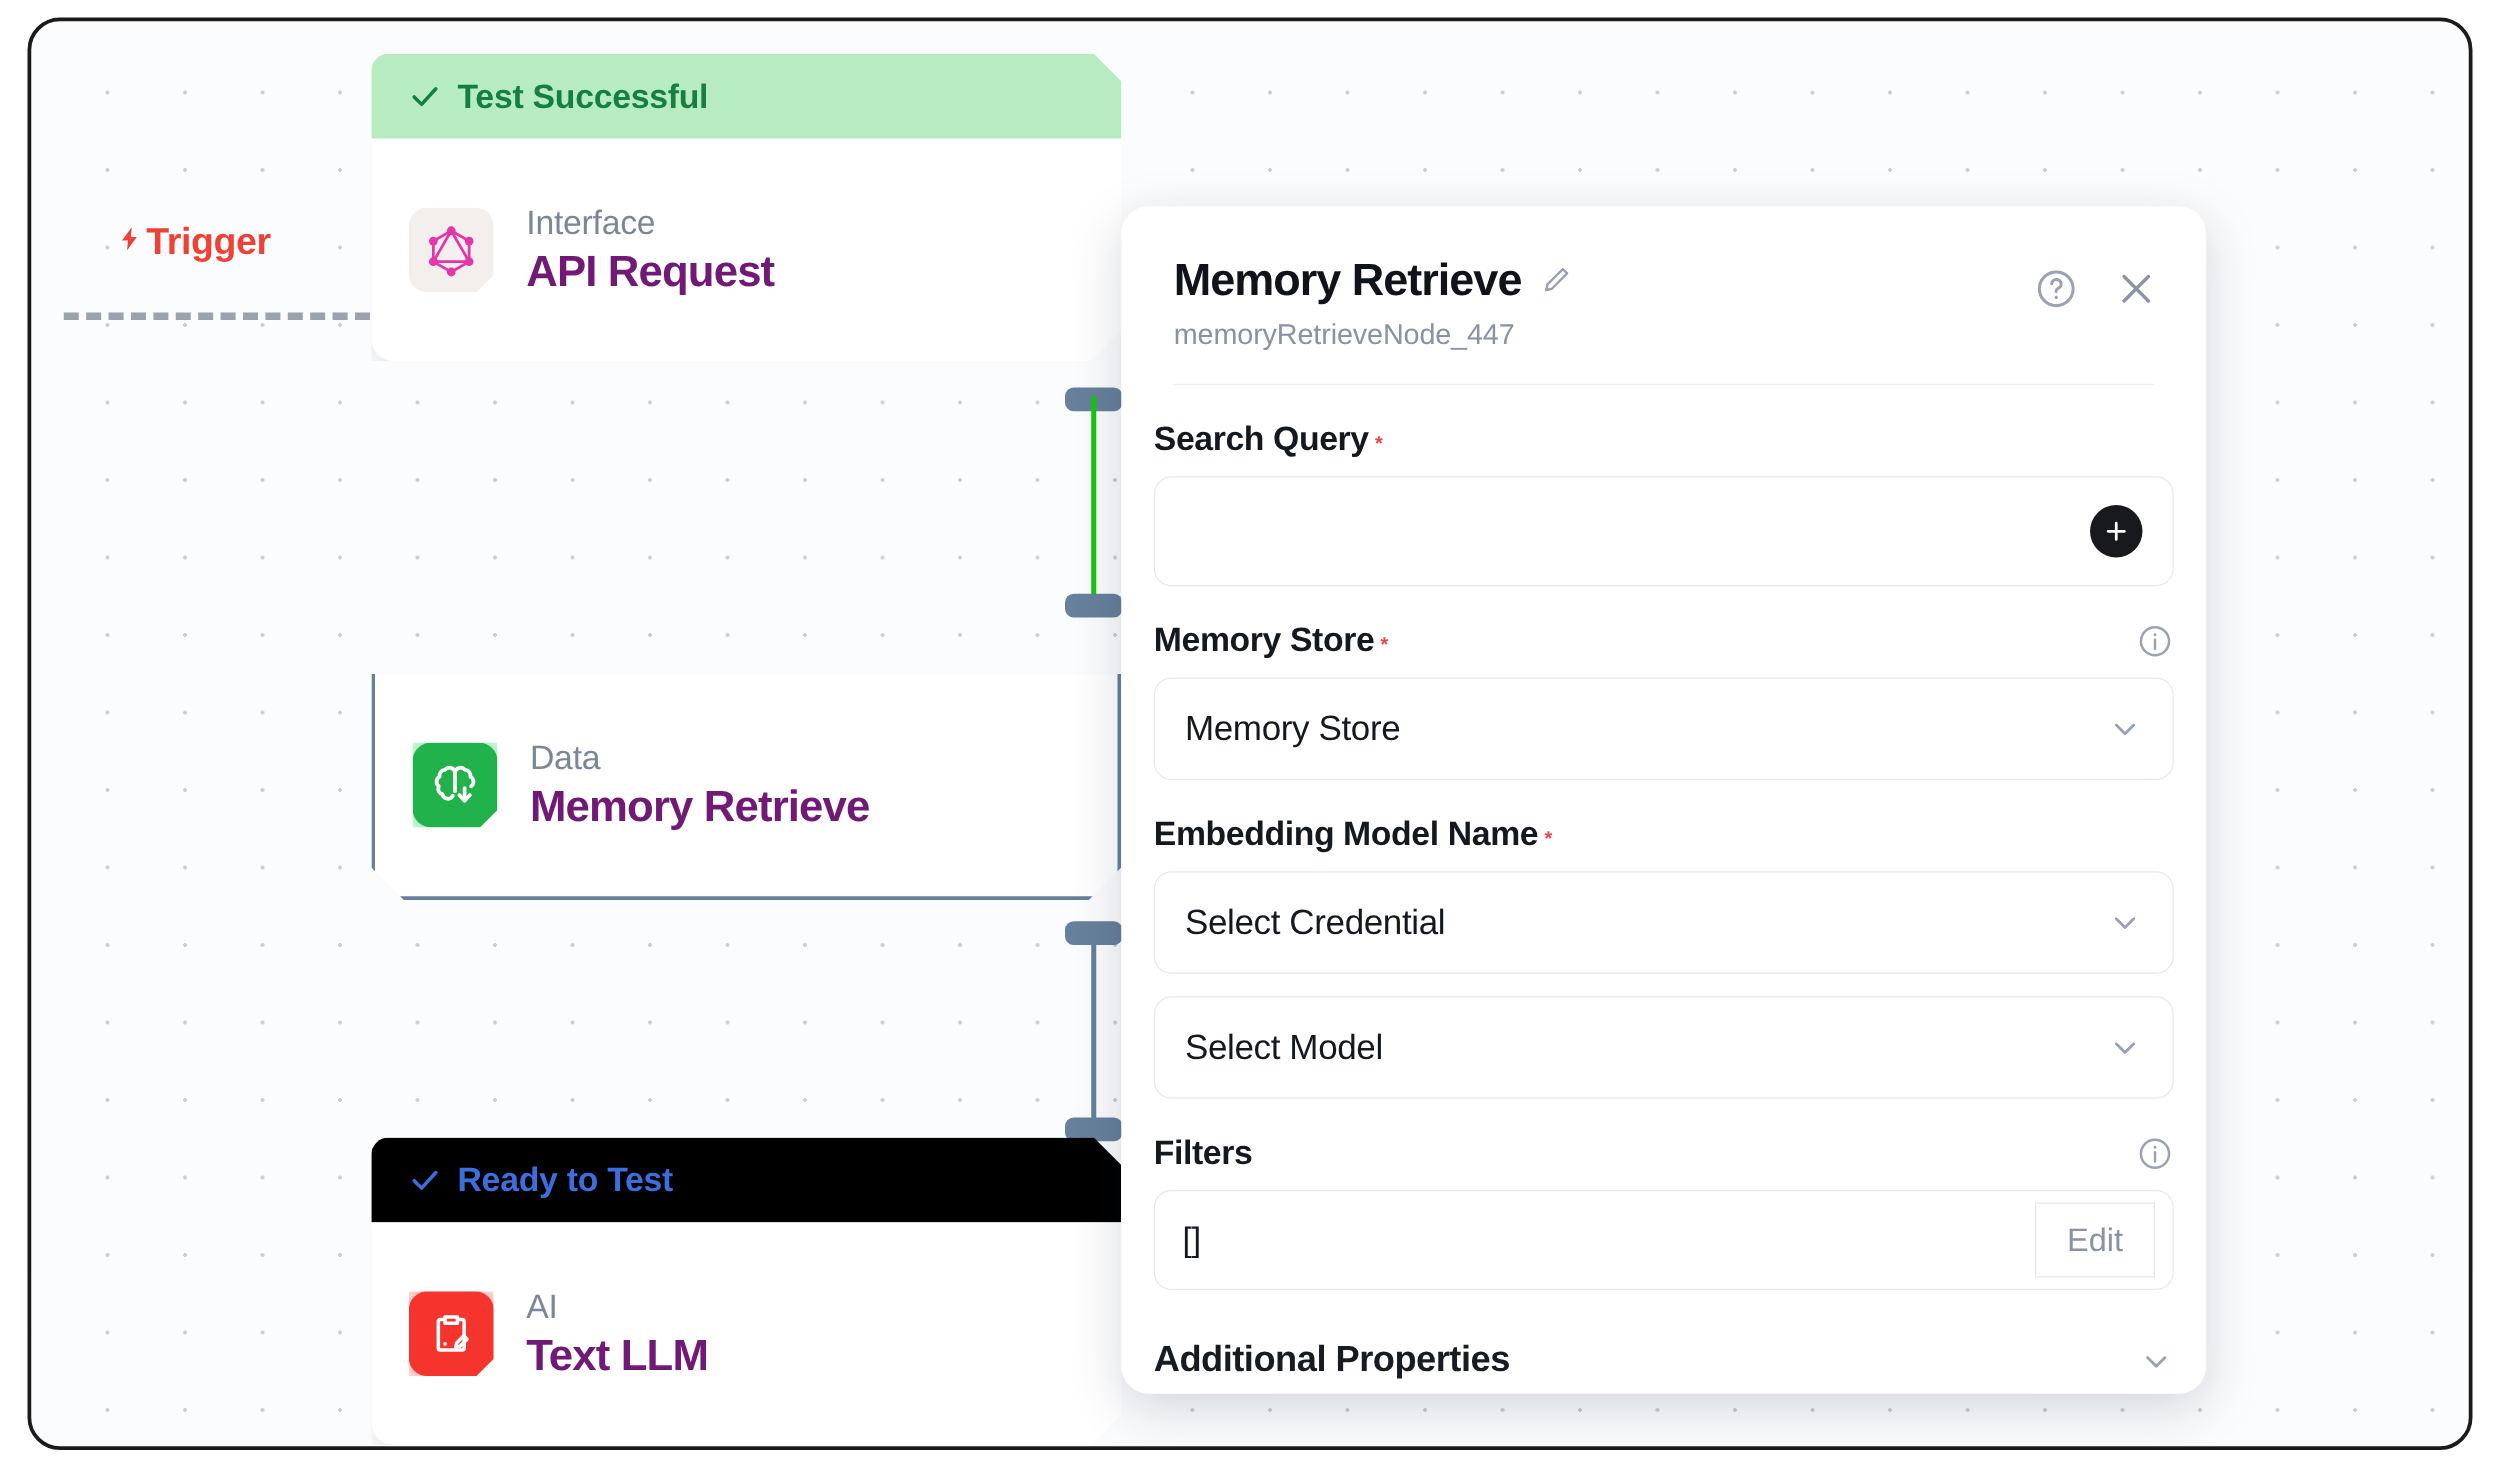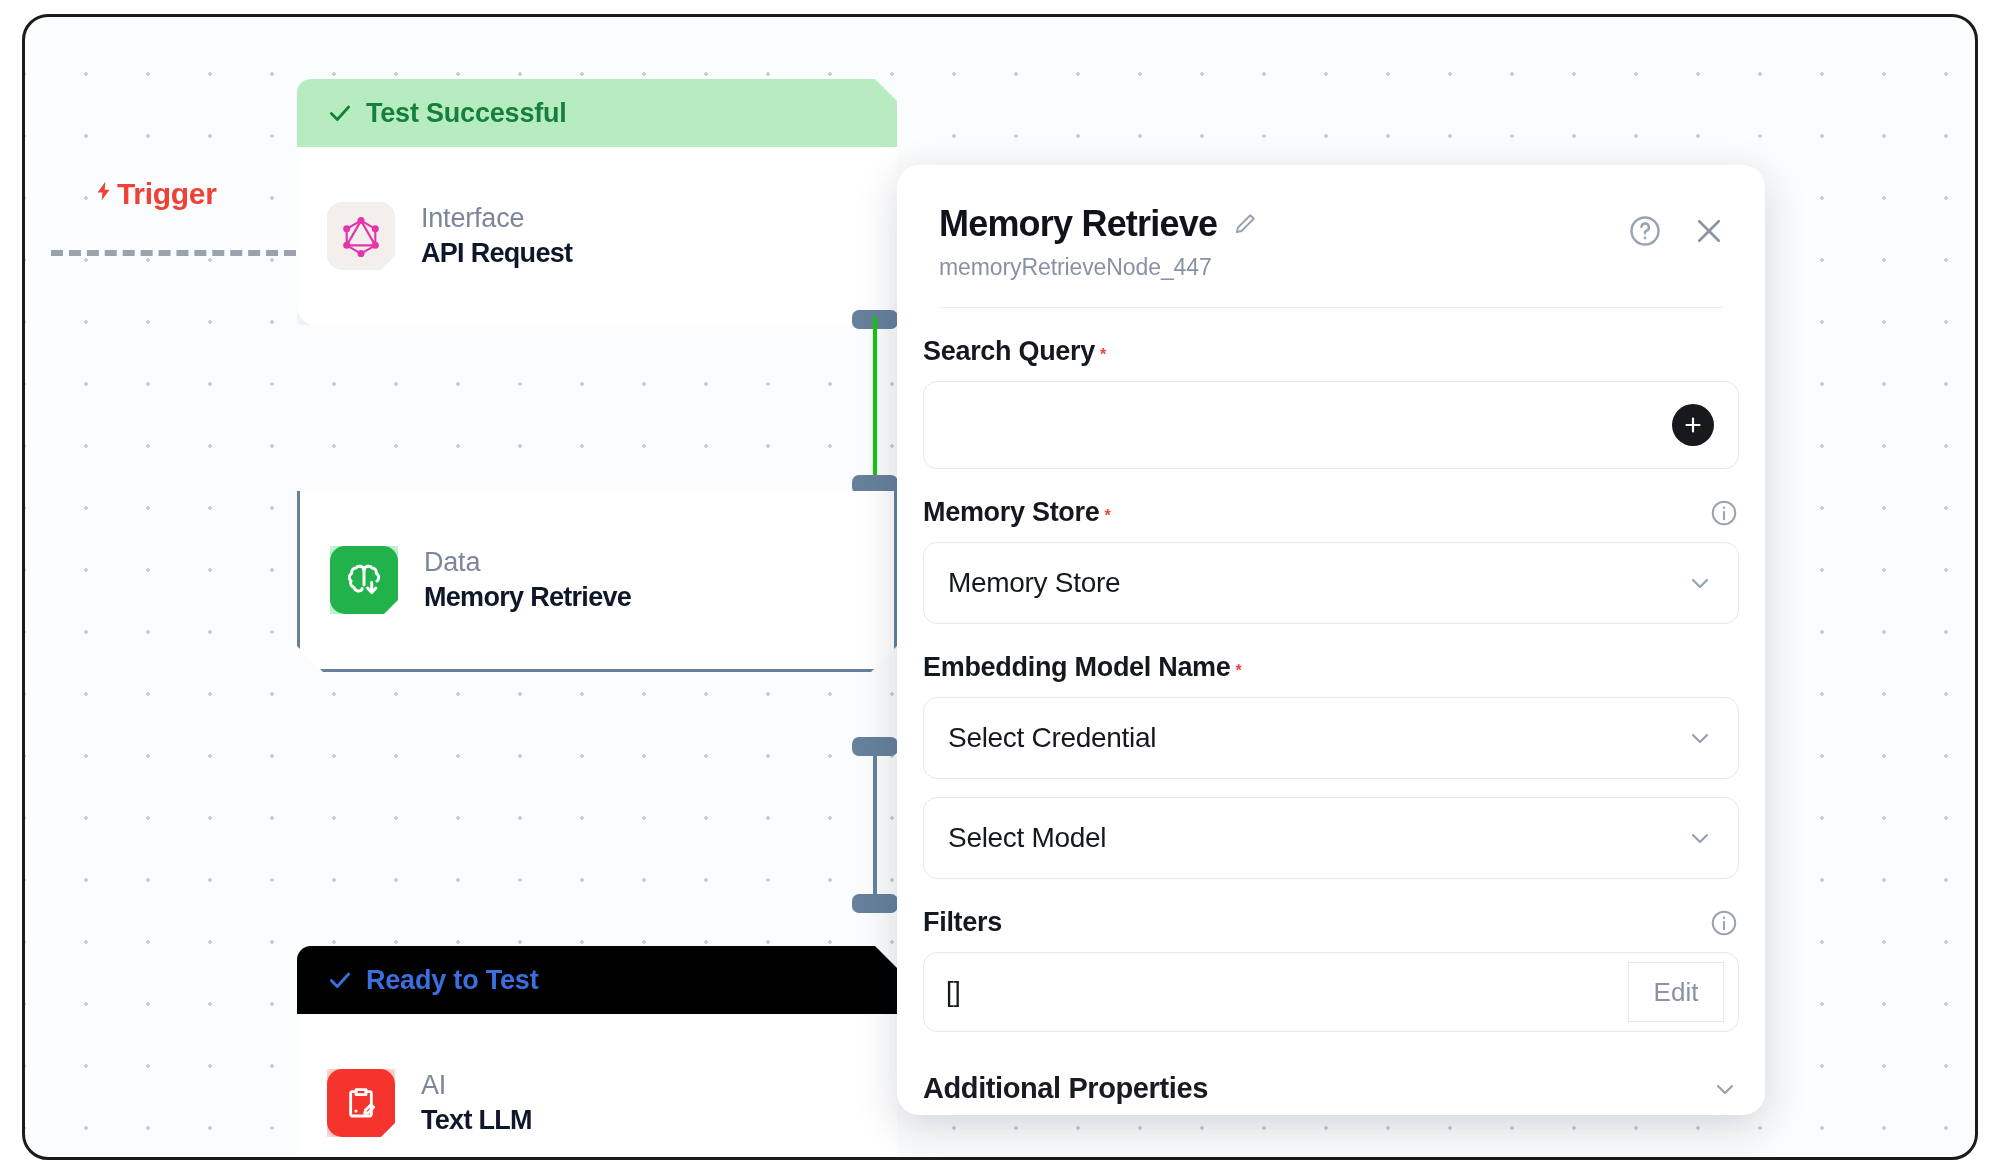--- a/index.html
+++ b/index.html
@@ -52,21 +52,20 @@
   .status-banner {
     position: relative;
     height: 68px;
     display: flex; align-items: center;
     padding-left: 30px;
     font-size: 27px; font-weight: 700;
     letter-spacing: -.2px;
     border-radius: 14px 14px 0 0;
     -webkit-clip-path: polygon(0 0, calc(100% - 22px) 0, 100% 22px, 100% 100%, 0 100%);
     clip-path: polygon(0 0, calc(100% - 22px) 0, 100% 22px, 100% 100%, 0 100%);
-    margin-top: 36px;
   }
   .status-banner .st-ico { margin-right: 13px; display:inline-flex; align-items:center; }
   .banner-success { background: #b6ecc0; color: #15803d; }
   .banner-warning { background: #fbf0b6; color: #877306; }
   .banner-info    { background: #000000; color: #3b6fe0; }
 
   .node-card {
     position: relative;
     height: 178px;
     background: #ffffff;
@@ -76,36 +75,37 @@
     padding-left: 30px;
     -webkit-clip-path: polygon(0 0, 100% 0, 100% calc(100% - 24px), calc(100% - 24px) 100%, 0 100%);
     clip-path: polygon(0 0, 100% 0, 100% calc(100% - 24px), calc(100% - 24px) 100%, 0 100%);
   }
   .node-card.selected {
     border: 3px solid #66809c;
     border-top: none;
     height: 181px;
     -webkit-clip-path: polygon(0 0, 100% 0, 100% calc(100% - 26px), calc(100% - 26px) 100%, 26px 100%, 0 calc(100% - 26px));
     clip-path: polygon(0 0, 100% 0, 100% calc(100% - 26px), calc(100% - 26px) 100%, 26px 100%, 0 calc(100% - 26px));
+    margin-top: 48px;
   }
 
   .node-icon {
     width: 68px; height: 68px; flex: 0 0 68px;
     border-radius: 15px;
     display: flex; align-items: center; justify-content: center;
     -webkit-clip-path: polygon(0 0, 100% 0, 100% calc(100% - 14px), calc(100% - 14px) 100%, 0 100%);
     clip-path: polygon(0 0, 100% 0, 100% calc(100% - 14px), calc(100% - 14px) 100%, 0 100%);
   }
   .ic-graphql { background: #f2efec; }
   .ic-memory  { background: #22b24c; box-shadow: 0 0 20px 7px rgba(52,211,100,.55); }
   .ic-llm     { background: #f5342e; box-shadow: 0 0 20px 7px rgba(245,70,60,.45); }
 
   .node-text { margin-left: 26px; display: flex; flex-direction: column; gap: 4px; }
   .node-cat  { font-size: 27px; color: #7b8798; font-weight: 400; letter-spacing: -.2px;}
-  .node-title{ font-size: 27px; color: #0f172a; font-weight: 700; letter-spacing: -.7px; }
+  .node-title{ font-size: 35px; color: #701a75; font-weight: 700; letter-spacing: -.7px; }
 
   
   .handle {
     position: absolute; width: 46px; height: 19px;
     background: #67809b; border-radius: 7px; left: 555px;
   }
   .edge { position: absolute; width: 4px; left: 576px; }
   .edge-green { background: #16c60c; }
   .edge-grey  { background: #67809b; }
 

